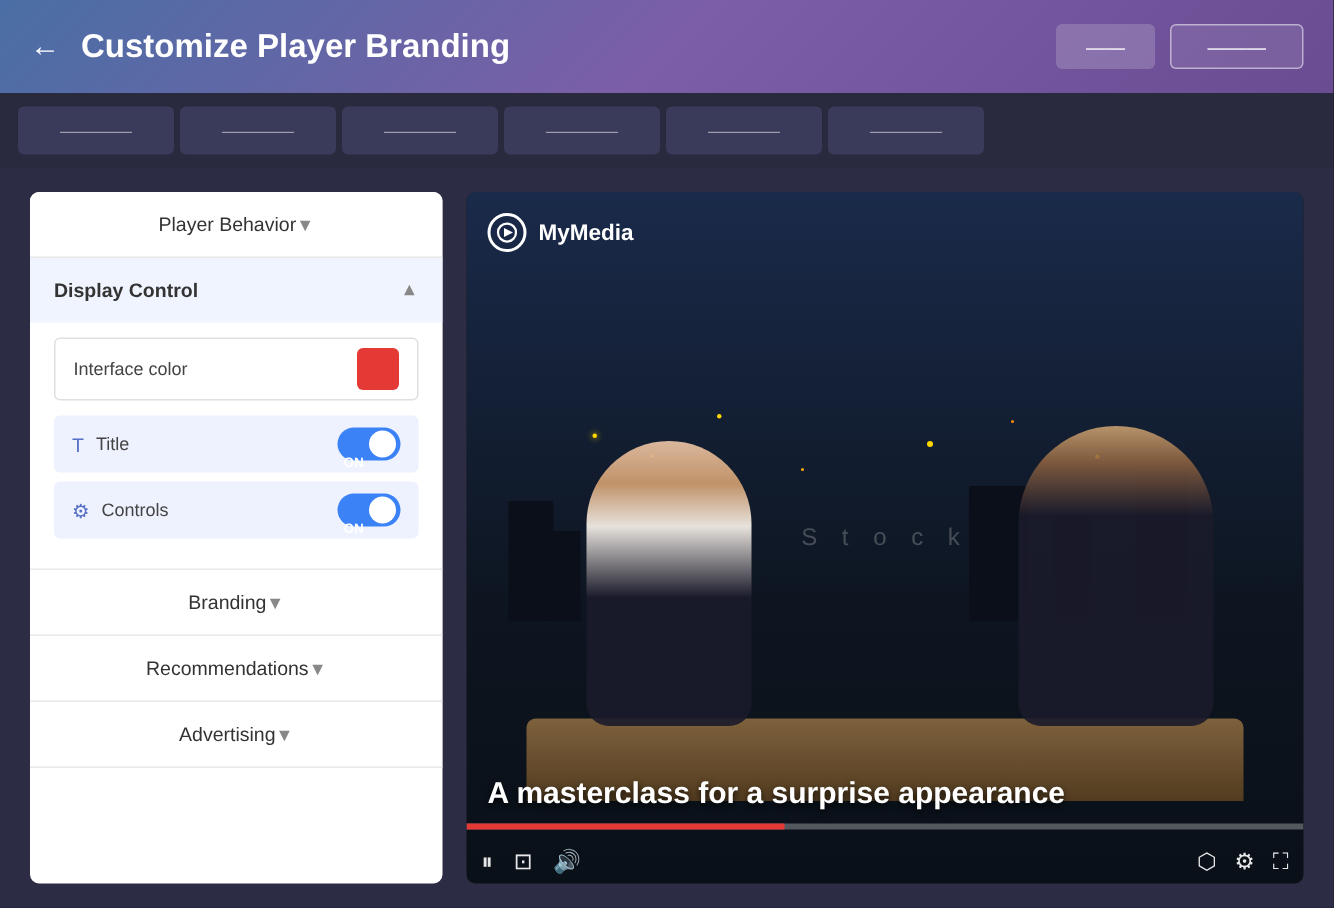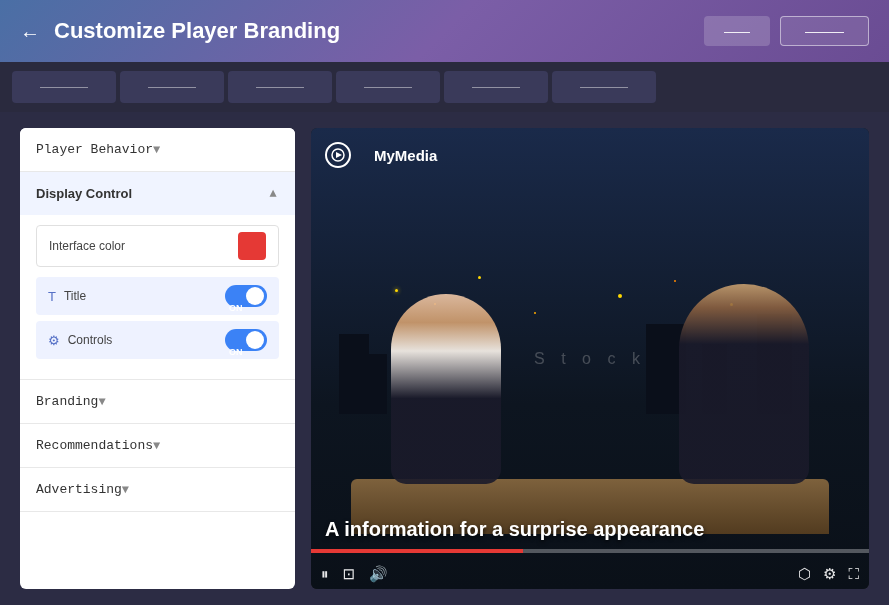--- a/index.html
+++ b/index.html
@@ -66,24 +66,23 @@
       border-radius: 6px;
       overflow: hidden;
       background: white;
     }
 
     .section-row {
       background: white;
       border-bottom: 1px solid #e8e8e8;
       padding: 14px 16px;
       display: flex;
-      justify-content: flex-start;
+      justify-content: center;
       align-items: center;
       cursor: pointer;
-      font-family: Liberation Mono, monospace;
     }
     .section-row-label { font-size: 13px; font-weight: 500; color: #333; }
     .chevron { font-size: 12px; color: #888; }
     .chevron-up { transform: rotate(180deg); display: inline-block; }
 
     
     .display-options-section {
       background: white;
       border-bottom: 1px solid #e8e8e8;
     }
@@ -159,21 +158,21 @@
     
     .video-scene {
       width: 100%; height: 100%;
       position: relative;
       overflow: hidden;
     }
 
     
     .player-logo {
       position: absolute; top: 14px; left: 14px;
-      display: flex; align-items: center; gap: 23px;
+      display: flex; align-items: center; gap: 8px;
       color: white; font-size: 15px; font-weight: 700;
       z-index: 10;
     }
     .logo-icon {
       width: 26px; height: 26px;
       border: 2px solid white;
       border-radius: 50%;
       display: flex; align-items: center; justify-content: center;
       font-size: 10px;
     }
@@ -328,21 +327,21 @@
         <div class="player-logo">
           <div class="logo-icon">
             <svg width="14" height="14" viewBox="0 0 14 14">
               <circle cx="7" cy="7" r="6" fill="none" stroke="white" stroke-width="1.5"></circle>
               <polygon points="5,4 11,7 5,10" fill="white"></polygon>
             </svg>
           </div>
           <span>MyMedia</span>
         </div>
 
-        <div class="video-title-overlay">A information for a surprise appearance</div>
+        <div class="video-title-overlay">A masterclass for a surprise appearance</div>
 
         <div class="progress-area">
           <div class="progress-fill"></div>
         </div>
 
         <div class="player-controls">
           <div class="controls-left">
             <span class="ctrl-icon">⏸</span>
             <span class="ctrl-icon">⊡</span>
             <span class="ctrl-icon">🔊</span>

